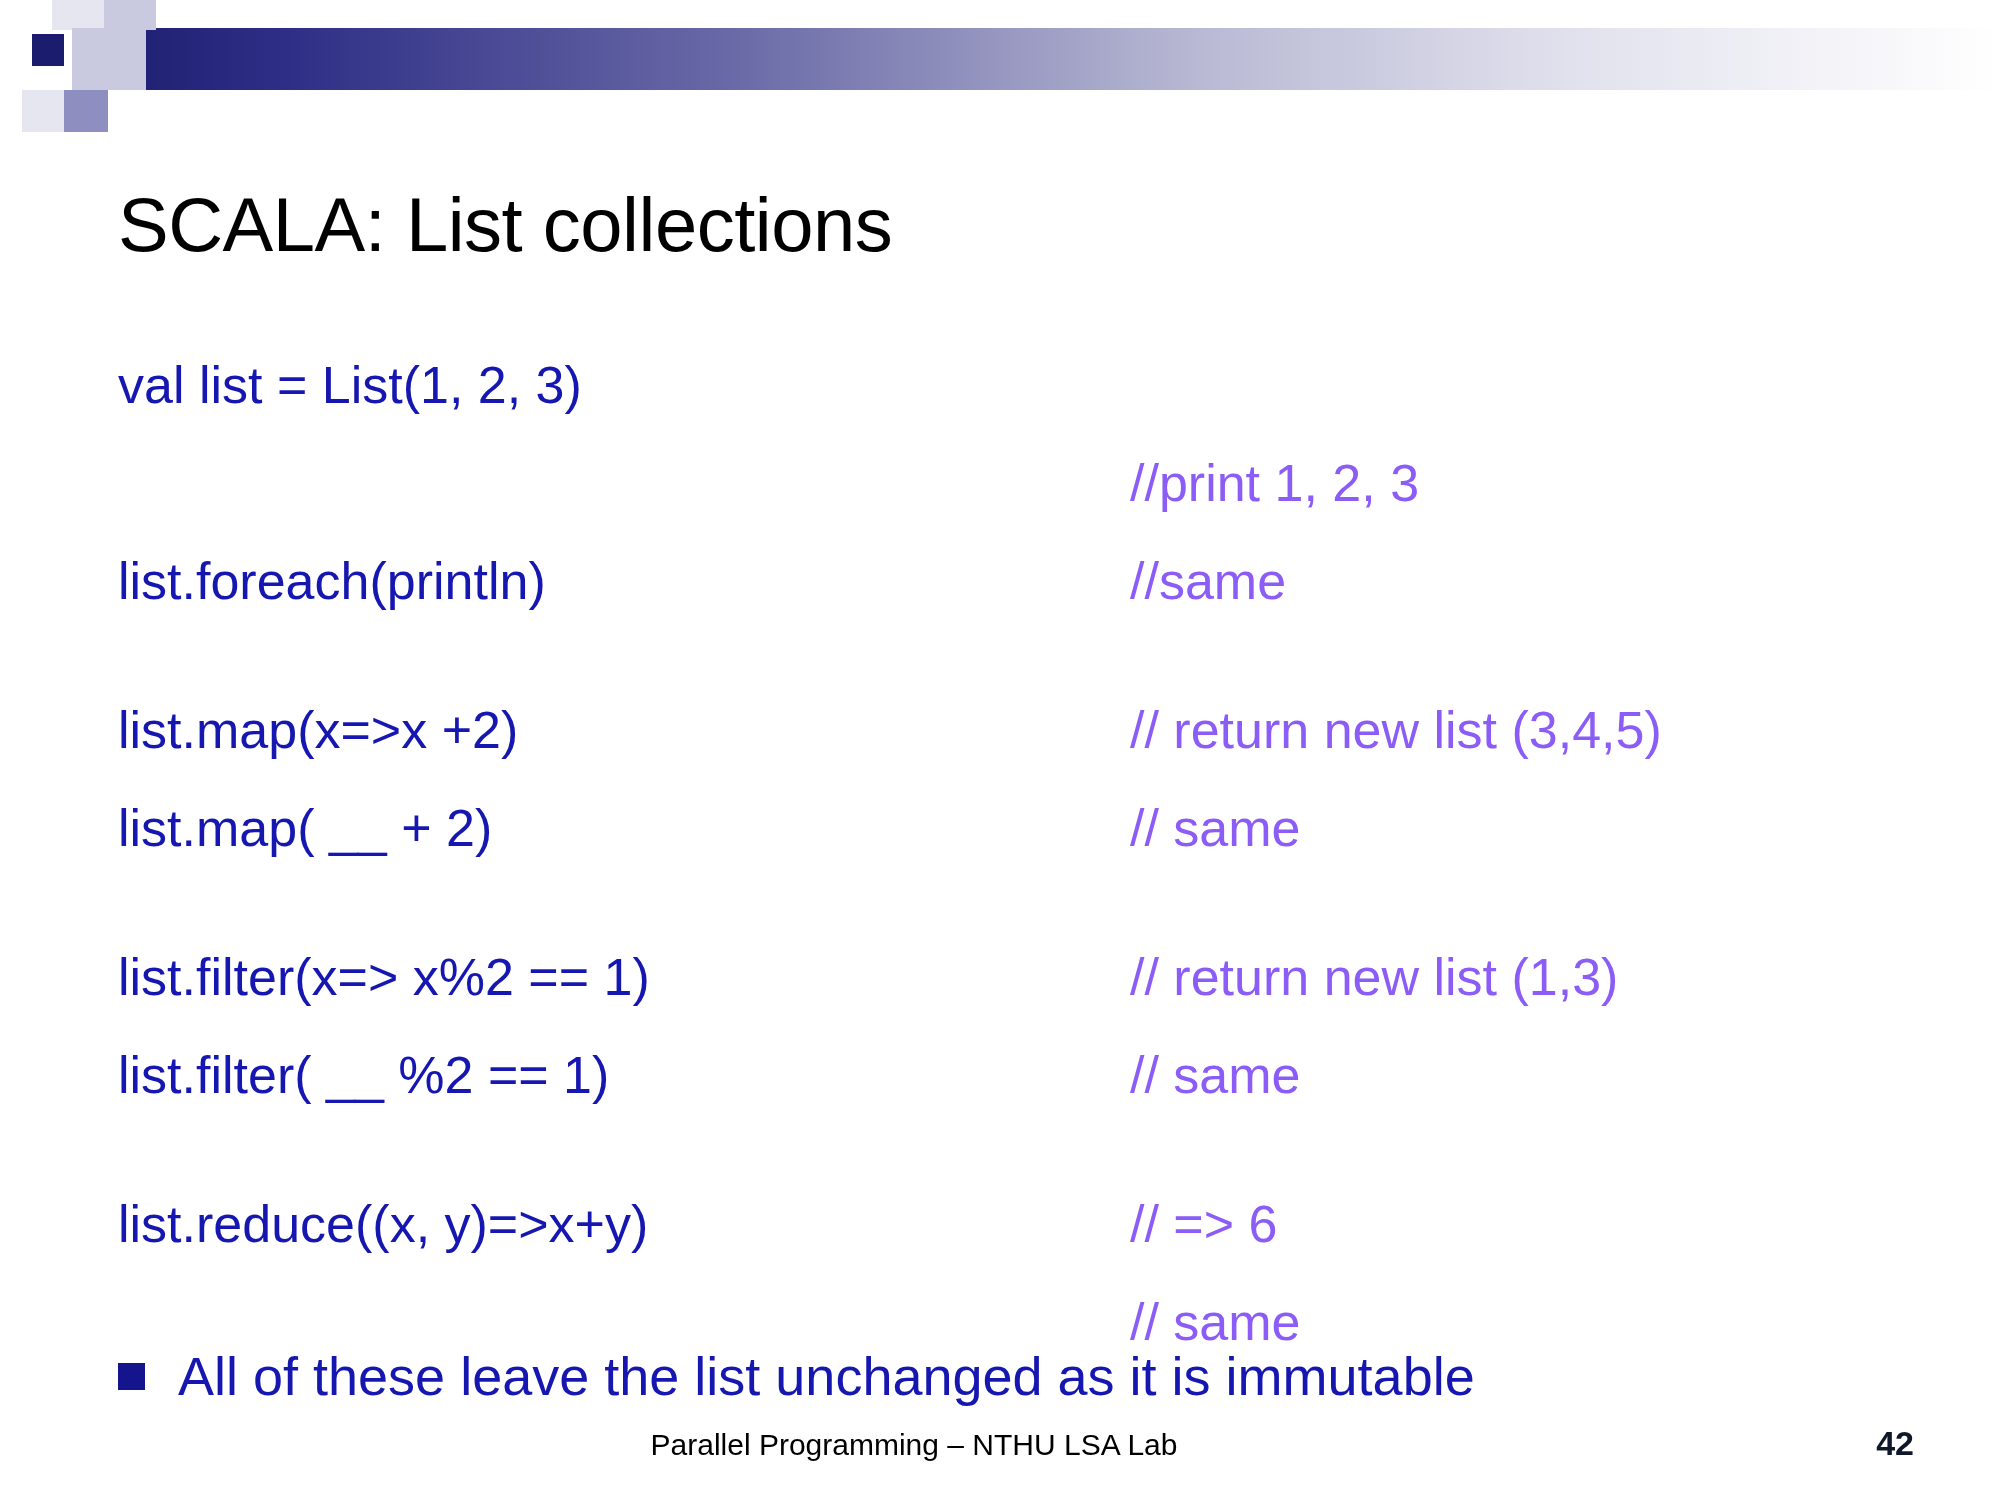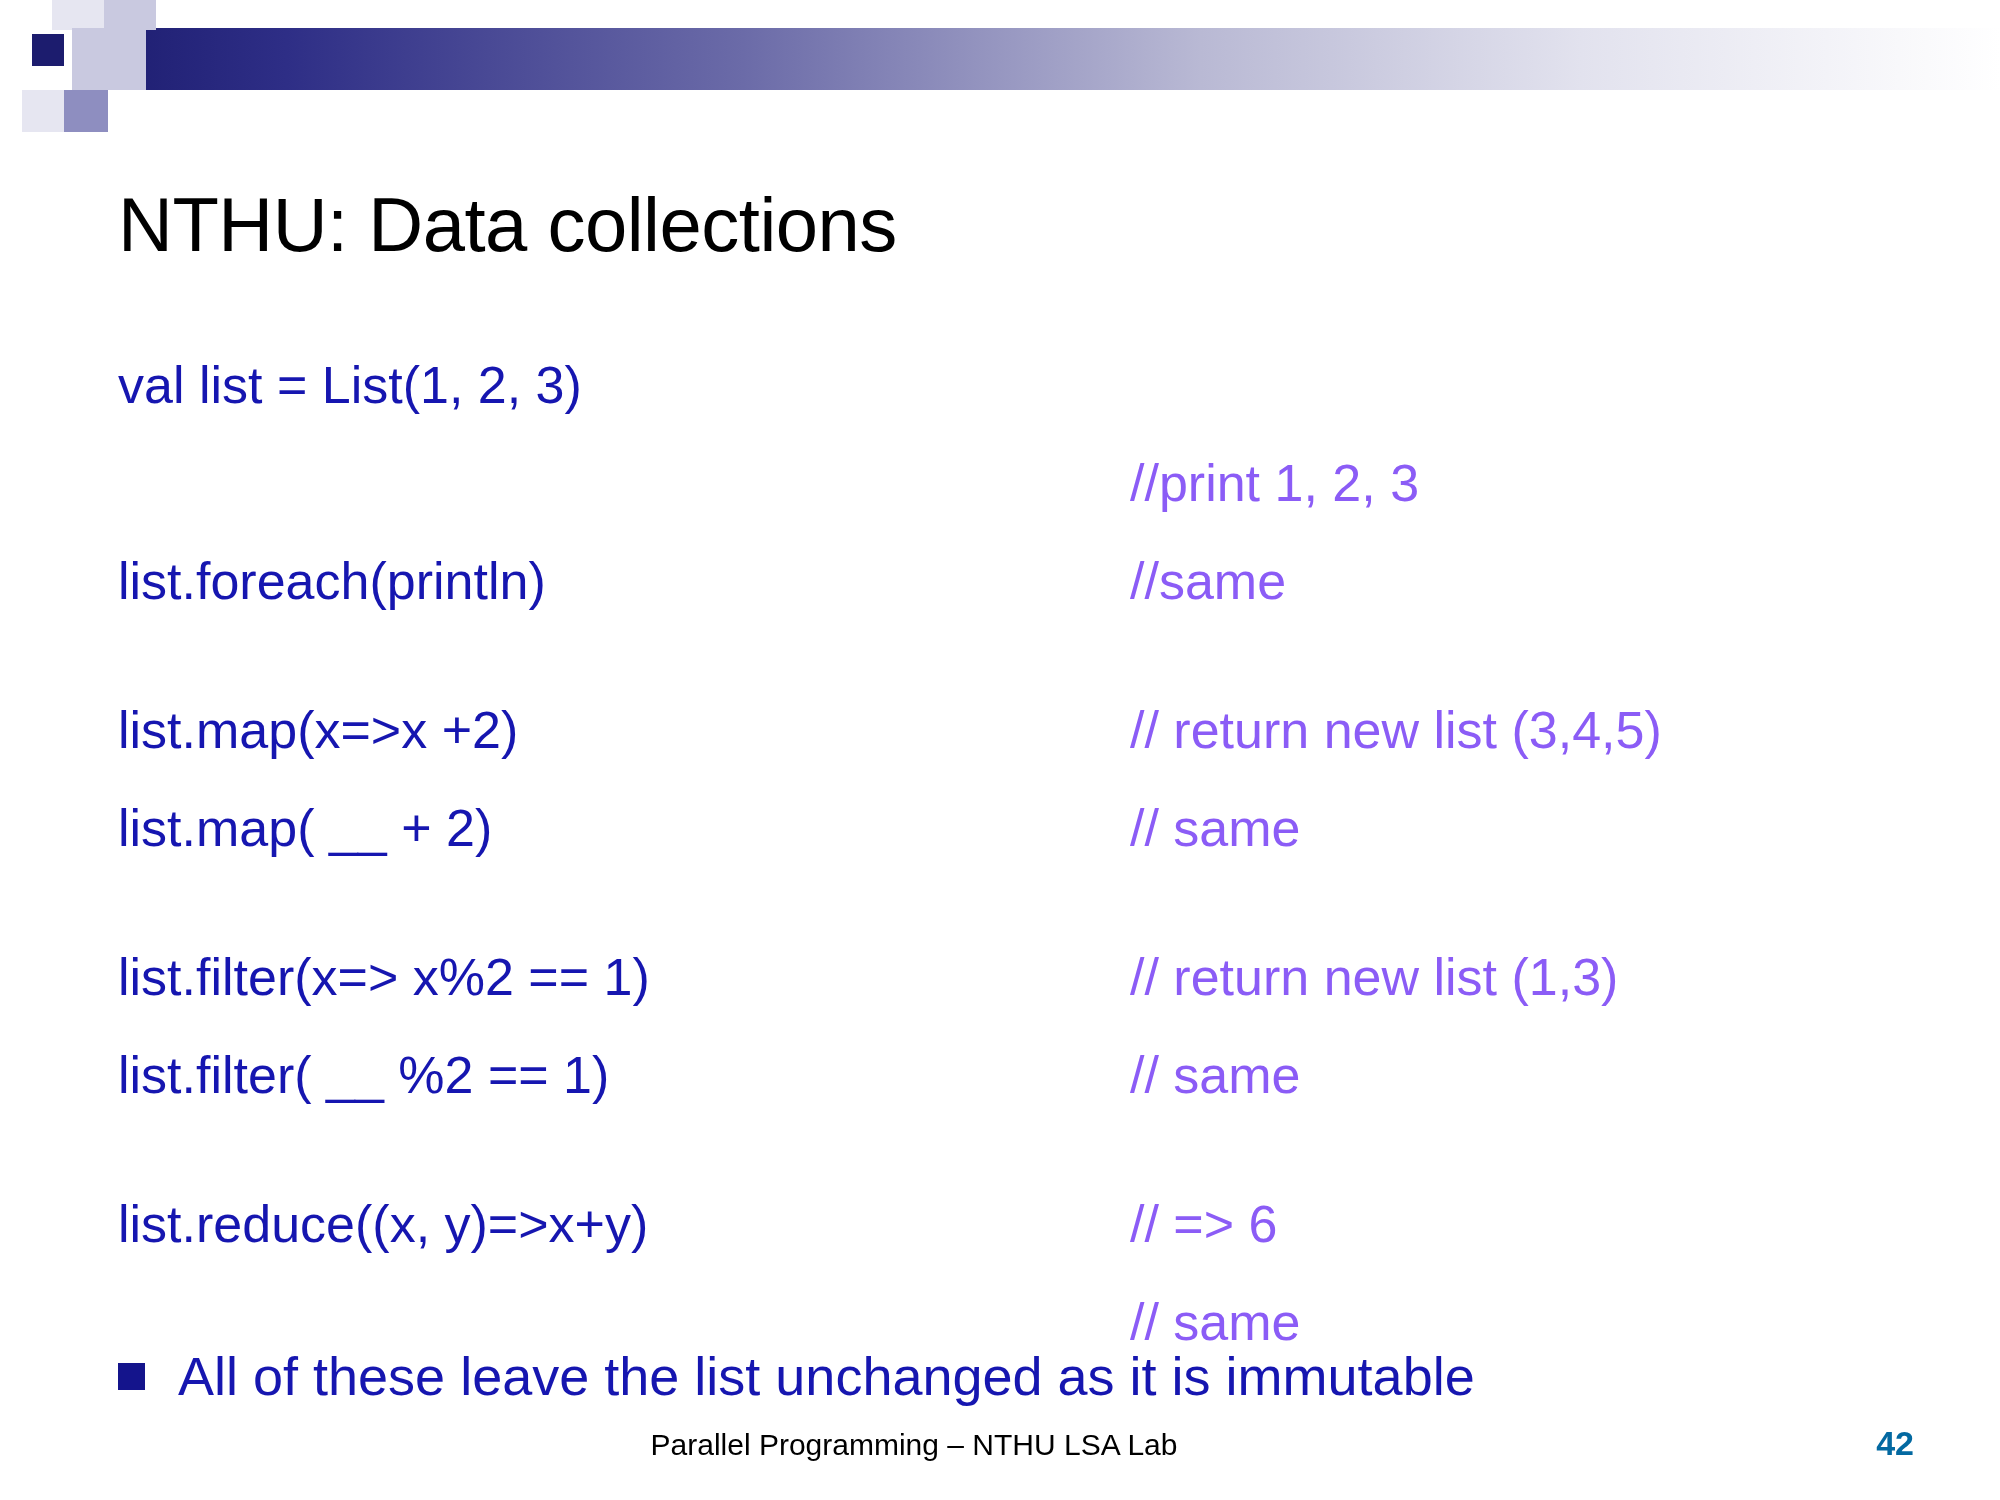--- a/index.html
+++ b/index.html
@@ -123,38 +123,38 @@
     text-align: center;
     font-size: 30px;
     color: #000000;
   }
   .page-number {
     position: absolute;
     right: 86px;
     top: 1424px;
     font-size: 34px;
     font-weight: bold;
-    color: #0369a1;
+    color: #0f172a;
   }
 </style>
 </head>
 <body>
 
 <div class="header-band">
   <div class="band-gradient"></div>
   <div class="sq sq-pale" style="left:52px;  top:0px;   width:52px; height:30px;"></div>
   <div class="sq sq-light" style="left:104px; top:0px;   width:52px; height:30px;"></div>
   <div class="sq sq-dark" style="left:32px;  top:34px;  width:32px; height:32px;"></div>
   <div class="sq sq-light" style="left:72px;  top:28px;  width:44px; height:62px;"></div>
   <div class="sq sq-mid" style="left:64px;  top:90px;  width:44px; height:42px;"></div>
   <div class="sq sq-pale" style="left:22px;  top:90px;  width:42px; height:42px;"></div>
   <div class="sq sq-light" style="left:116px; top:28px;  width:30px; height:62px;"></div>
 </div>
 
-<h1 class="slide-title">NTHU: Data collections</h1>
+<h1 class="slide-title">SCALA: List collections</h1>
 
 <div class="code-area">
 
   <div class="code-row">
     <span class="code-left">val list = List(1, 2, 3)</span>
     <span class="code-right"></span>
   </div>
 
   <div class="code-row">
     <span class="code-right">//print 1, 2, 3</span>

